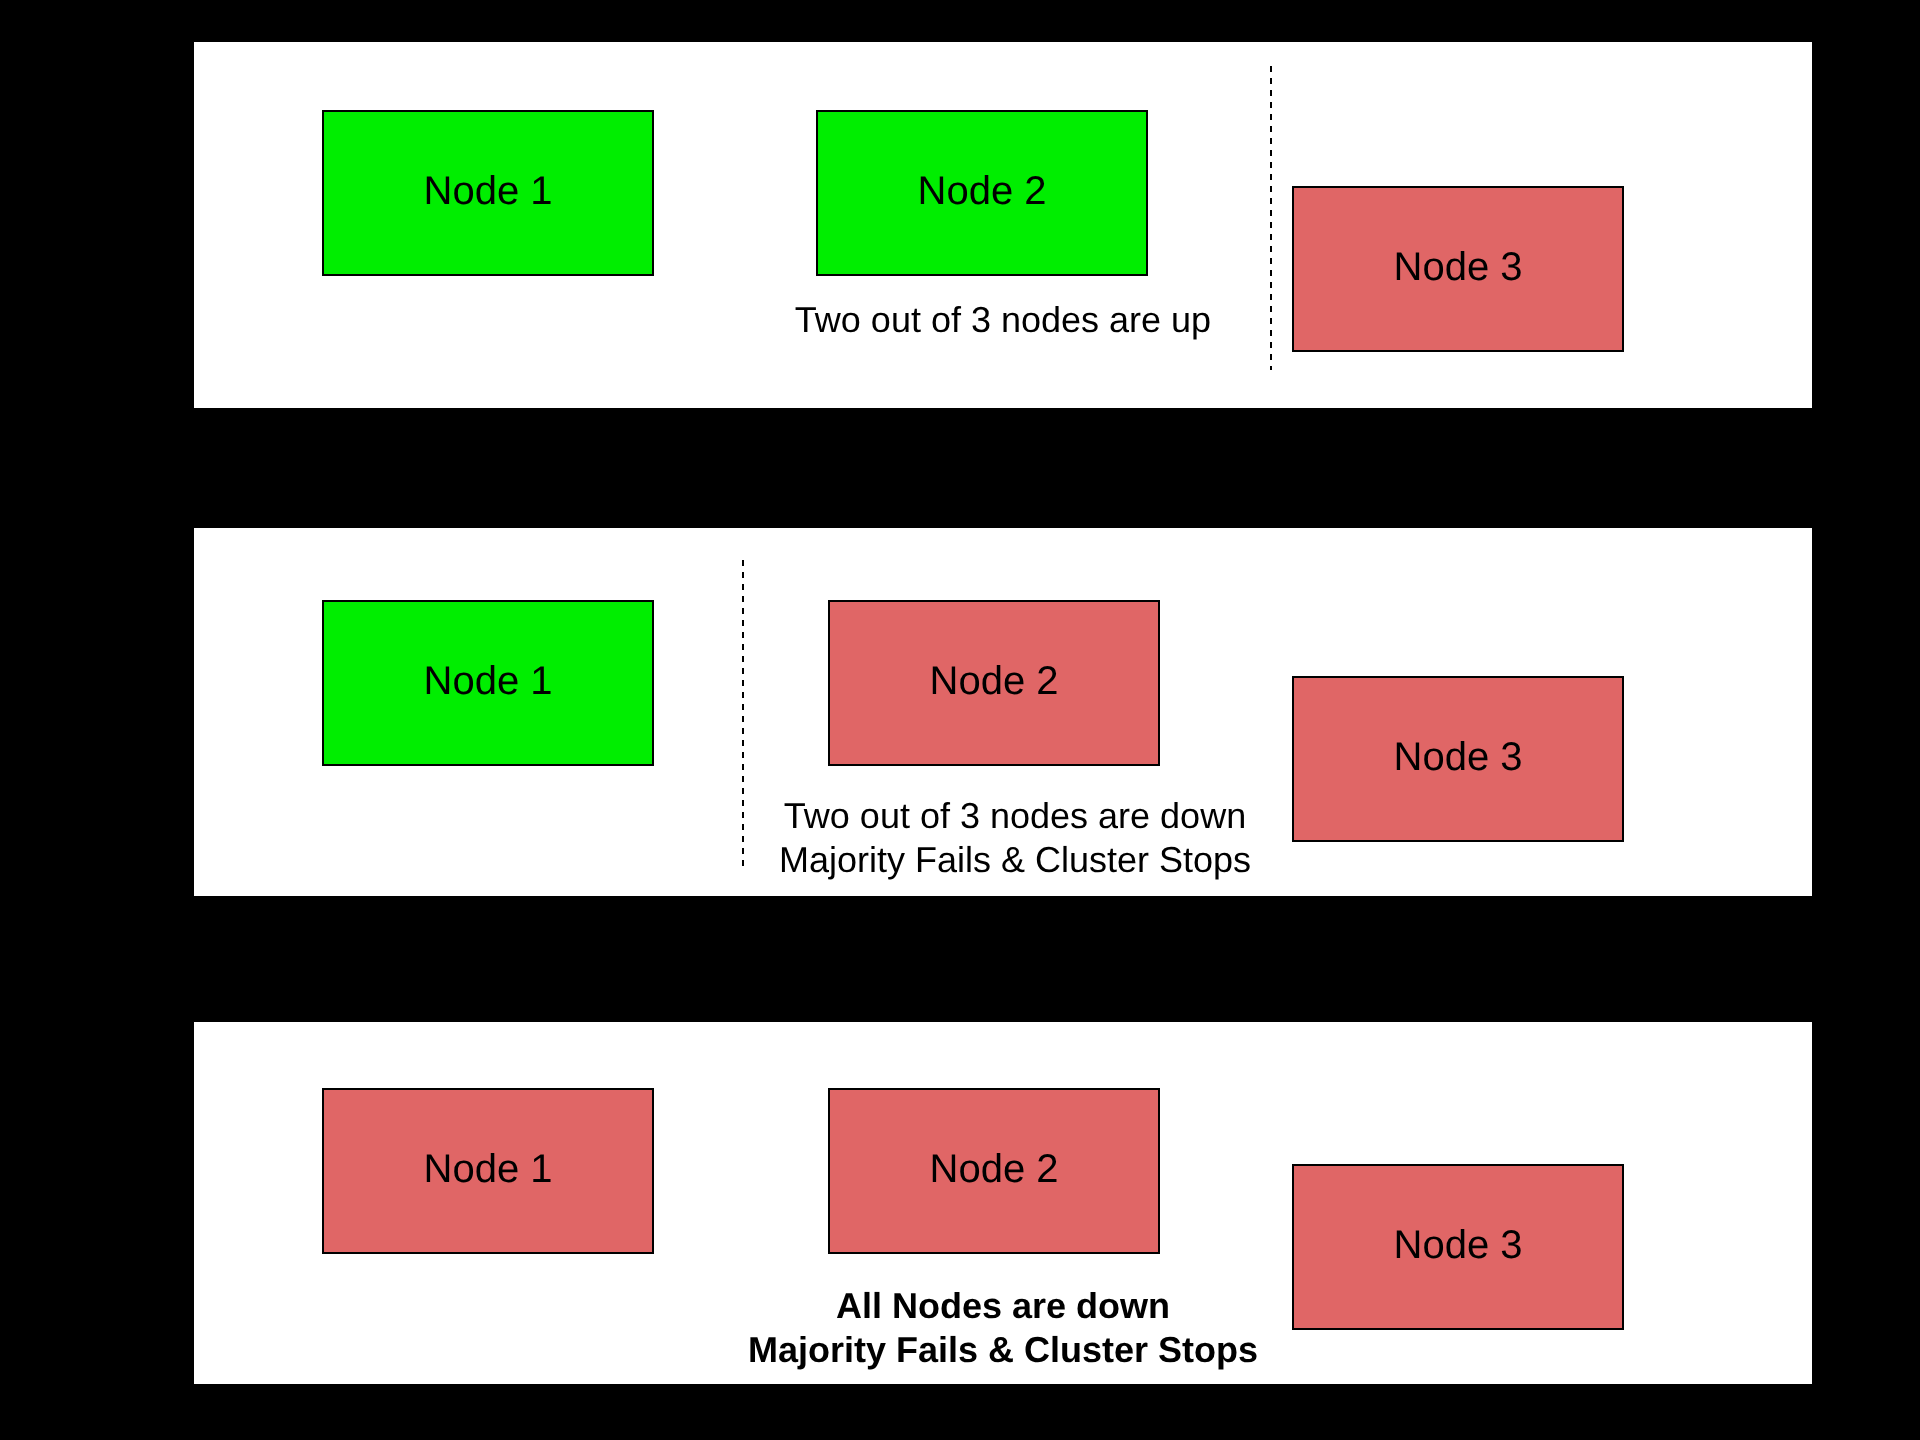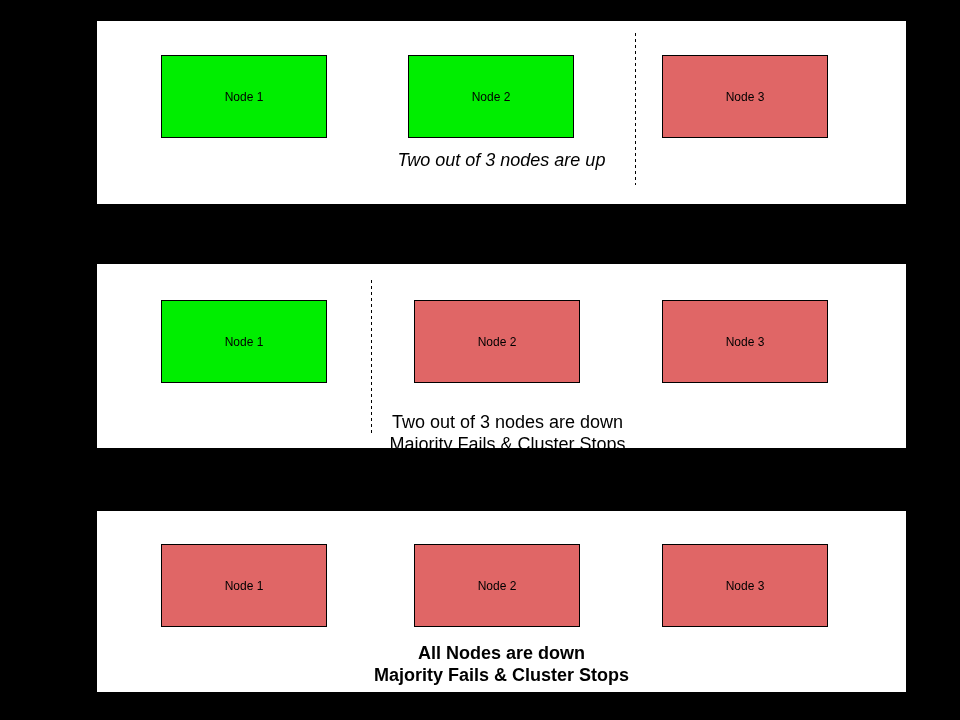--- a/index.html
+++ b/index.html
@@ -31,52 +31,52 @@
   .node {
     position: absolute;
     width: 164px;
     height: 81px;
     border: 1px solid #000000;
     display: flex;
     align-items: center;
     justify-content: center;
   }
   .node-label {
-    font-size: 12px;
+    font-size: 20px;
     color: #000000;
     white-space: nowrap;
   }
   .p1 .node { top: 34px; }
   .p2 .node { top: 36px; }
   .p3 .node { top: 33px; }
 
   .n1 { left: 64px; }
   .n2 { left: 311px; }
   .p2 .n2, .p3 .n2 { left: 317px; }
-  .n3 { left: 565px; }
+  .n3 { left: 549px; margin-top: 38px; }
 
   .divider {
     position: absolute;
     width: 1px;
     background: repeating-linear-gradient(to bottom, #000000 0px, #000000 3px, transparent 3px, transparent 6px);
   }
   .p1 .divider { left: 538px; top: 12px; height: 152px; }
   .p2 .divider { left: 274px; top: 16px; height: 156px; }
 
   .caption {
     position: absolute;
     left: 0;
     right: 0;
     text-align: center;
     font-size: 18px;
     line-height: 22px;
     color: #000000;
   }
-  .p1 .caption { top: 128px; font-style: italic; }
-  .p2 .caption { top: 147px; margin-left: 12px; }
+  .p1 .caption { top: 128px; }
+  .p2 .caption { top: 133px; margin-left: 12px; }
   .p3 .caption { top: 131px; font-weight: bold; }
 </style>
 </head>
 <body>
 
 <div class="stage">
 
   <div class="panel p1">
     <div class="node n1" style="background: rgb(0, 238, 0);">
       <span class="node-label">Node 1</span>

